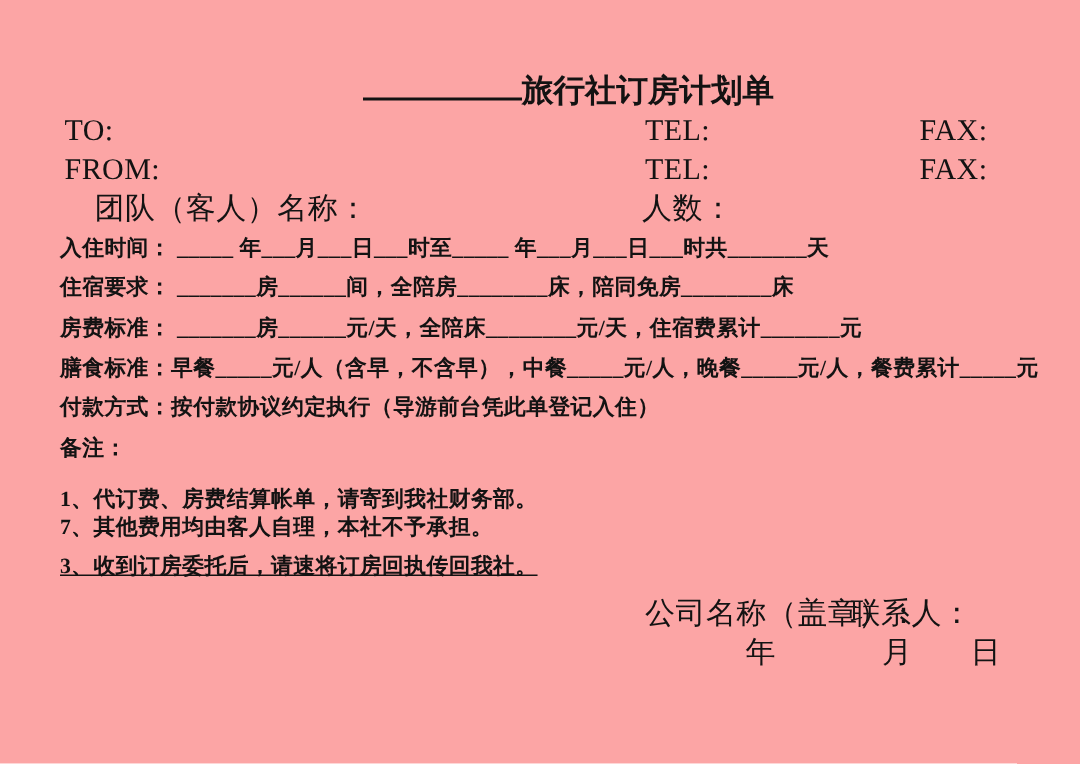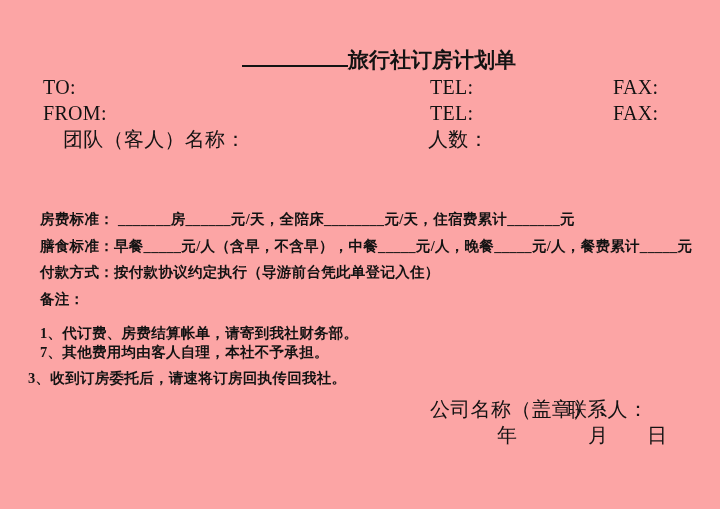--- a/index.html
+++ b/index.html
@@ -68,28 +68,30 @@
     <span class="abs" style="top:106px; left:43px;">FROM:</span>
     <span class="abs" style="top:106px; left:430px;">TEL:</span>
     <span class="abs" style="top:106px; left:613px;">FAX:</span>
   </div>
 
   <div>
     <span class="abs" style="top:132px; left:23px;margin-left:40px;">团队（客人）名称：</span>
     <span class="abs" style="top:132px; left:428px;">人数：</span>
   </div>
 
+  <div class="row" style="top:159px; left:40px;">入住时间： _____ 年___月___日___时至_____ 年___月___日___时共_______天</div>
+  <div class="row" style="top:185px; left:40px;">住宿要求： _______房______间，全陪房________床，陪同免房________床</div>
   <div class="row" style="top:212px; left:40px;text-align:right;">房费标准： _______房______元/天，全陪床________元/天，住宿费累计_______元</div>
   <div class="row" style="top:265px; left:40px;">付款方式：按付款协议约定执行（导游前台凭此单登记入住）</div>
   <div class="row" style="top:239px; left:40px;">膳食标准：早餐_____元/人（含早，不含早），中餐_____元/人，晚餐_____元/人，餐费累计_____元</div>
 
   <div class="row" style="top:292px; left:40px;">备注：</div>
   <div class="row" style="top:326px; left:40px;">1、代订费、房费结算帐单，请寄到我社财务部。</div>
   <div class="row" style="top:345px; left:40px;">7、其他费用均由客人自理，本社不予承担。</div>
-  <div class="row" style="top:371px; left:28px;">3、收到订房委托后，请速将订房回执传回我社。</div>
+  <div class="row" style="top:371px; left:40px;text-decoration:underline;">3、收到订房委托后，请速将订房回执传回我社。</div>
 
   <div>
     <span class="abs" style="top:402px; left:430px;">公司名称（盖章）：</span>
     <span class="abs" style="top:402px; left:567px;">联系人：</span>
     <span class="abs" style="top:428px; left:497px;">年</span>
     <span class="abs" style="top:428px; left:588px;">月</span>
     <span class="abs" style="top:428px; left:647px;">日</span>
   </div>
 
 </div>

